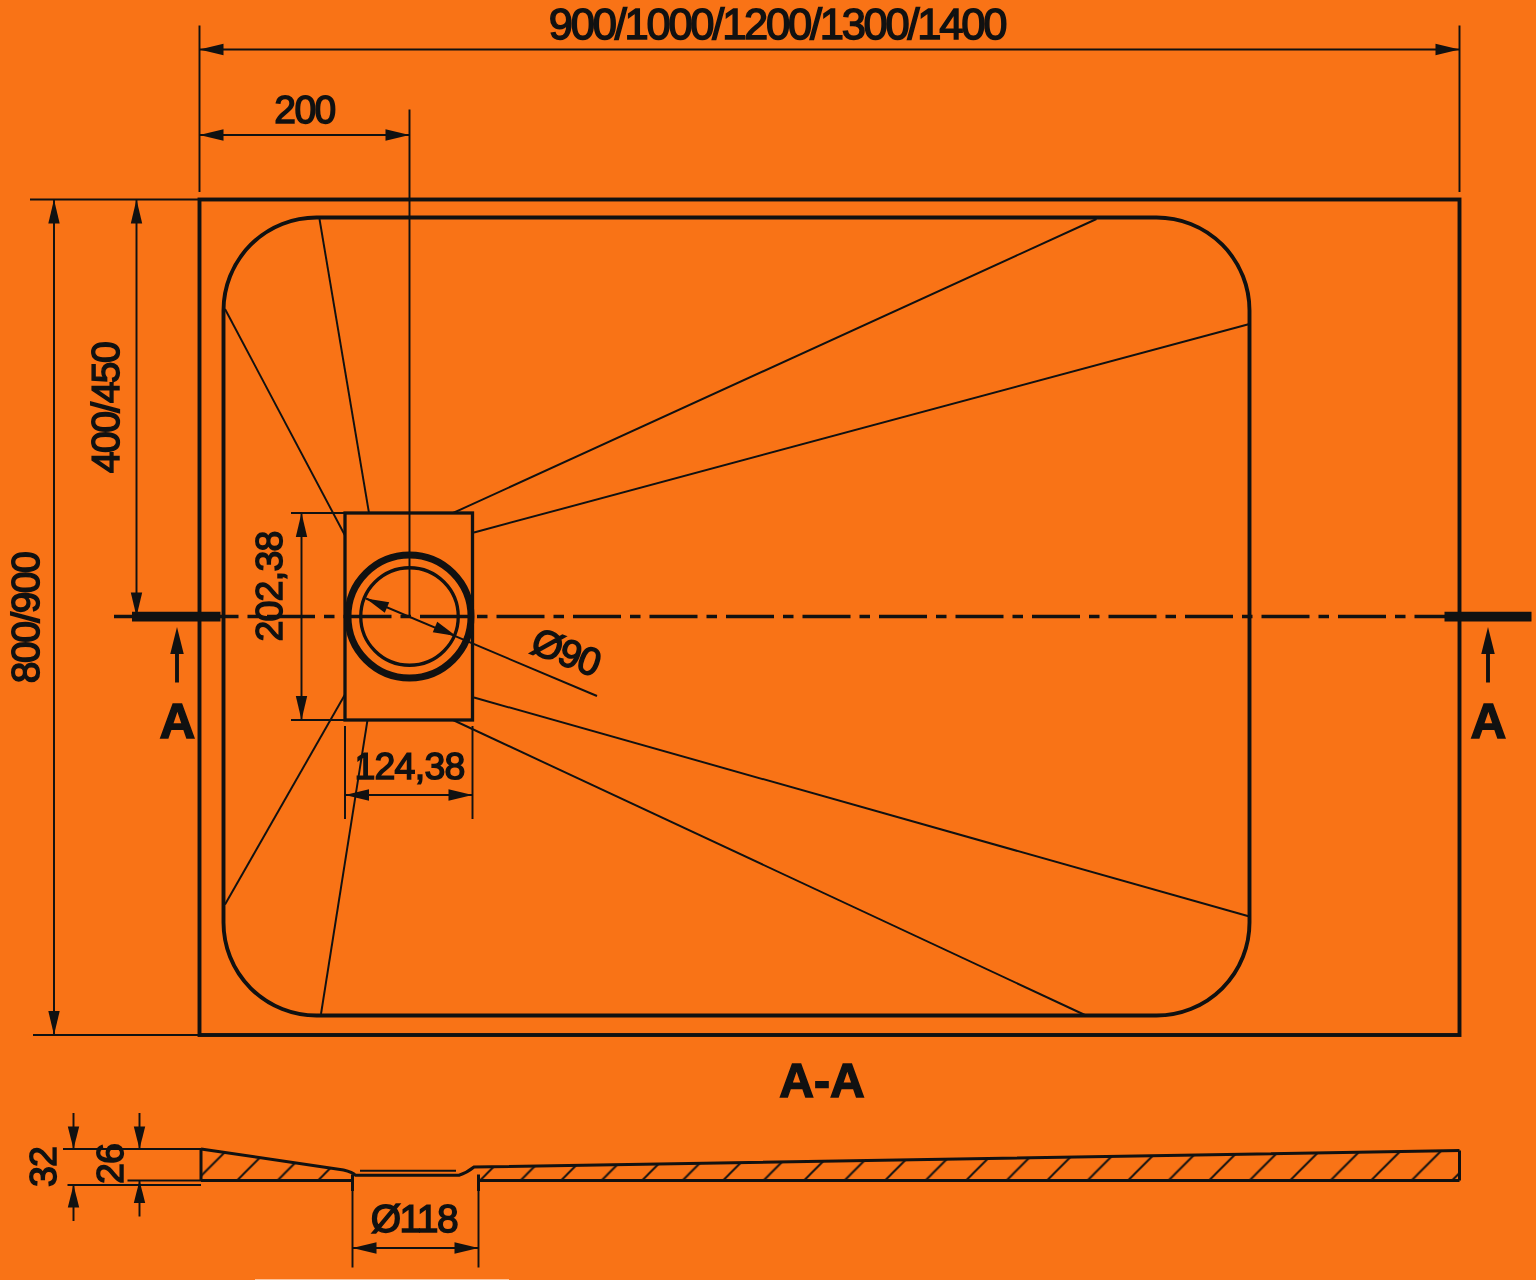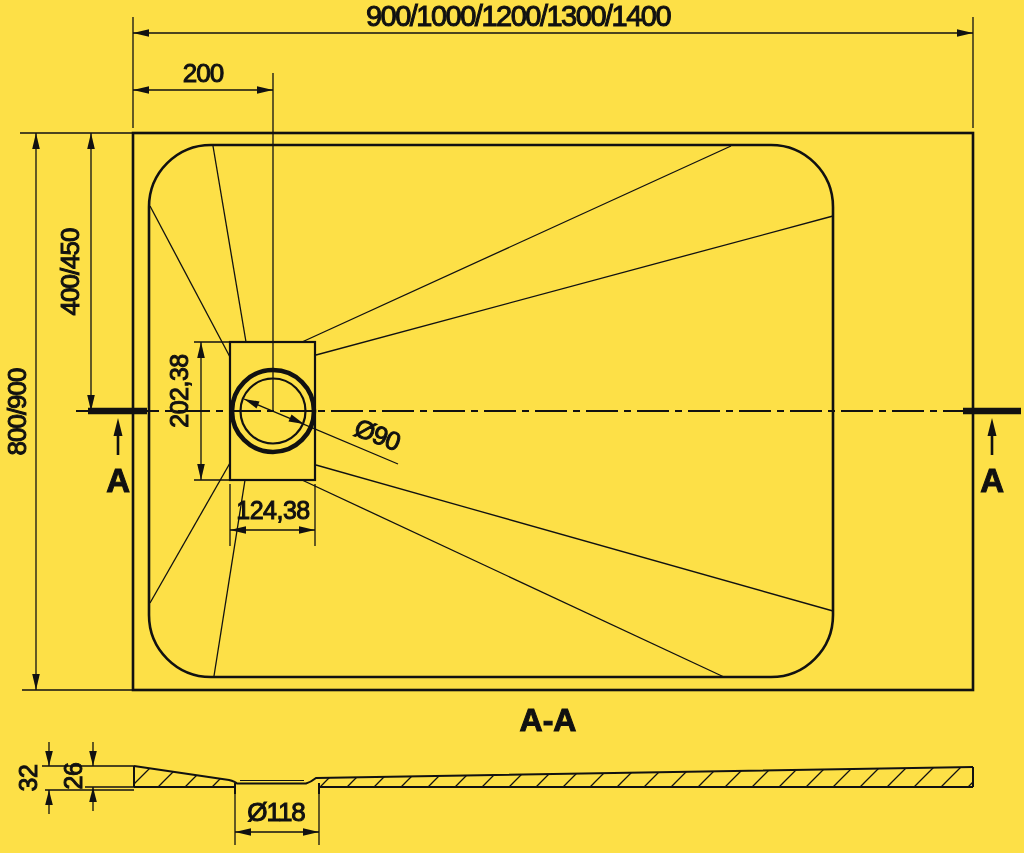--- a/index.html
+++ b/index.html
@@ -1,16 +1,16 @@
 <!DOCTYPE html>
 <html><head>
 <meta charset="utf-8">
 <style>
   html,body{margin:0;padding:0;background:#ffffff;}
-  .canvas{position:relative;width:1024px;height:853px;background:#fde047;overflow:hidden;}
+  .canvas{position:relative;width:1024px;height:853px;background:#f97316;overflow:hidden;}
   svg{display:block;}
   text{font-family:"Liberation Sans","DejaVu Sans",sans-serif;fill:#111111;}
   .dim{font-size:26px;letter-spacing:-1px;}
   .dim-big{font-size:29px;letter-spacing:-1.5px;}
   .dim-small{font-size:25px;letter-spacing:-0.5px;}
   .marker{font-size:33px;font-weight:600;letter-spacing:-0.5px;}
   .sect-title{font-size:32px;font-weight:600;letter-spacing:0px;}
 </style>
 </head>
 <body>

